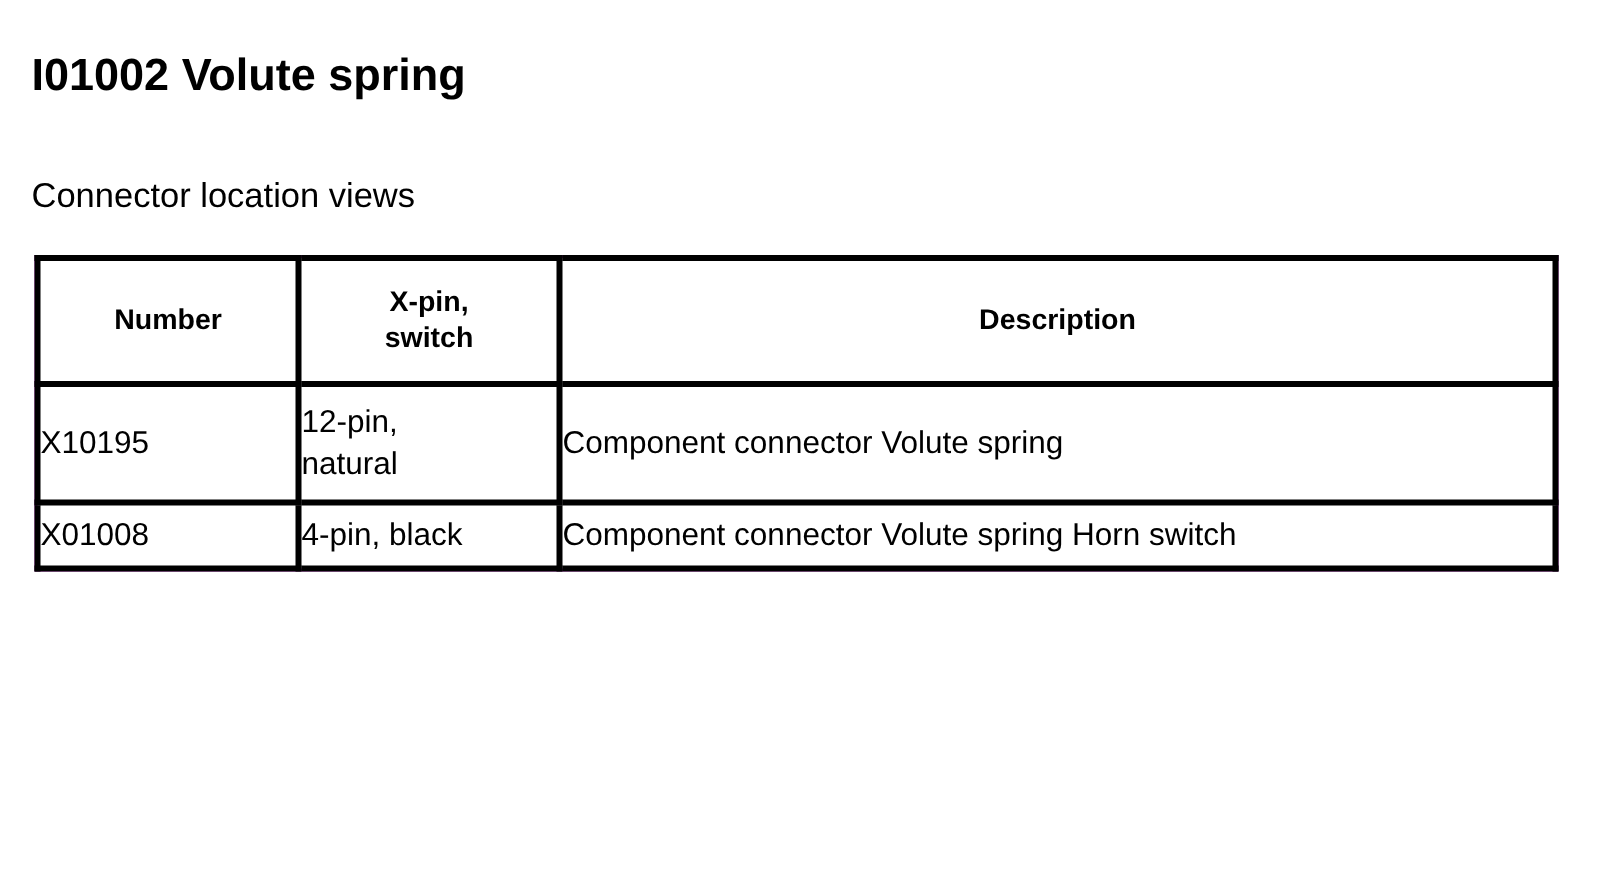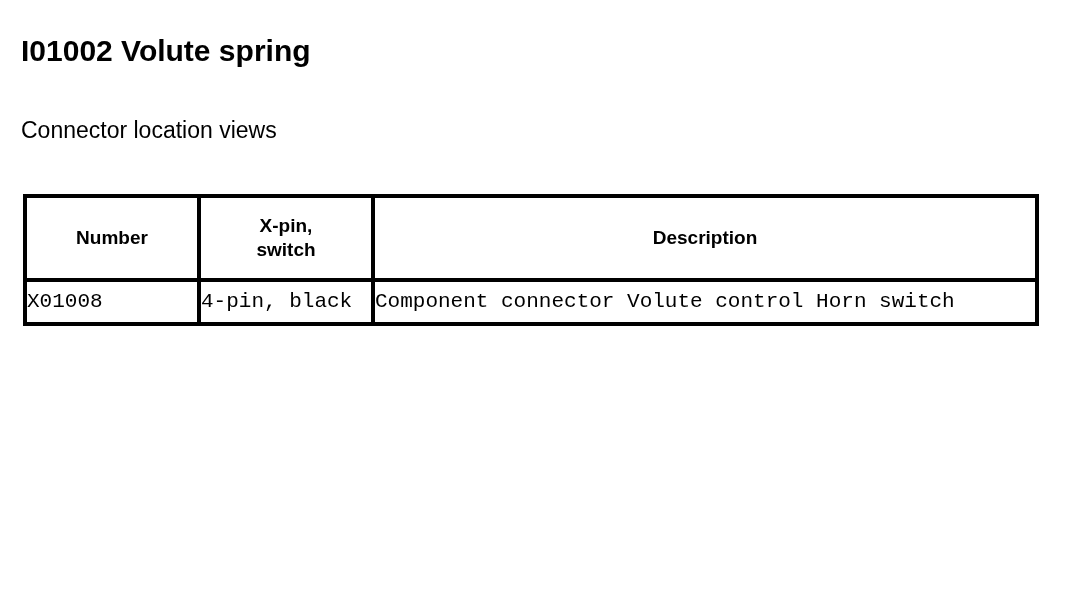--- a/index.html
+++ b/index.html
@@ -40,21 +40,20 @@
     white-space: nowrap;
   }
   .conn-table {
     position: absolute;
     left: 23px;
     top: 170px;
     width: 1012px;
     border-collapse: collapse;
     table-layout: fixed;
     background: #a21caf;
-    margin-top: 24px;
   }
   .conn-table td, .conn-table th {
     border: 4px solid #000000;
     padding: 0;
     vertical-align: middle;
     background: #ffffff;
   }
   .col-number  { width: 174px; }
   .col-xpin    { width: 174px; }
   .col-desc    { width: 664px; }
@@ -70,21 +69,21 @@
   .head-cell .l2 { display: block; }
 
   .cell {
     font-size: 21px;
     font-weight: normal;
     line-height: 28px;
     text-align: left;
     padding: 6px 12px;
   }
   .row-tall .cell { height: 75px; }
-  .row-short .cell { height: 40px; font-family: Liberation Mono, monospace; }
+  .row-short .cell { height: 40px; }
   .cell .l2 { display: block; }
 </style>
 </head>
 <body>
 
 <div class="page">
 
   <h1 class="doc-title">I01002 Volute spring</h1>
 
   <h2 class="section-title">Connector location views</h2>
@@ -103,27 +102,40 @@
         <th class="head-cell">
           <span>X-pin,</span>
           <span class="l2">switch</span>
         </th>
         <th class="head-cell">
           <span>Description</span>
         </th>
       </tr>
     </thead>
     <tbody>
+      <tr class="row-tall">
+        <td class="cell">
+          <span>X10195</span>
+        </td>
+        <td class="cell">
+          <span>12-pin,</span>
+          <span class="l2">natural</span>
+        </td>
+        <td class="cell">
+          <span>Component connector Volute spring</span>
+          <span class="l2"></span>
+        </td>
+      </tr>
       <tr class="row-short">
         <td class="cell">
           <span>X01008</span>
         </td>
         <td class="cell">
           <span>4-pin, black</span>
         </td>
         <td class="cell">
-          <span>Component connector Volute control Horn switch</span>
+          <span>Component connector Volute spring Horn switch</span>
         </td>
       </tr>
     </tbody>
   </table>
 
 </div>
 
 </body></html>

